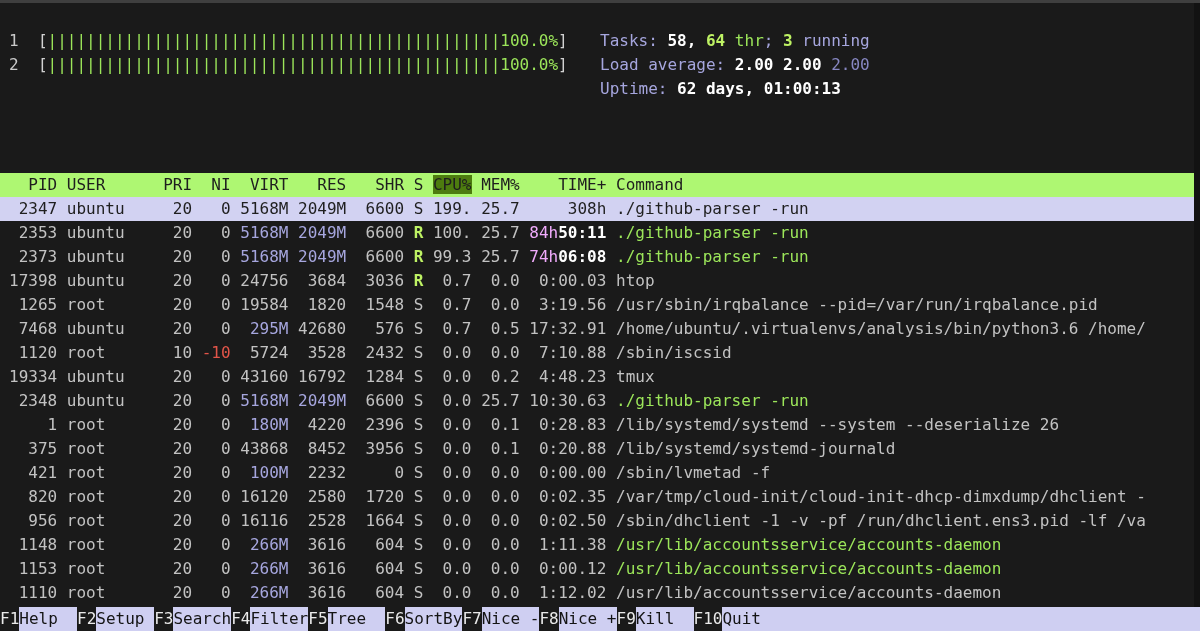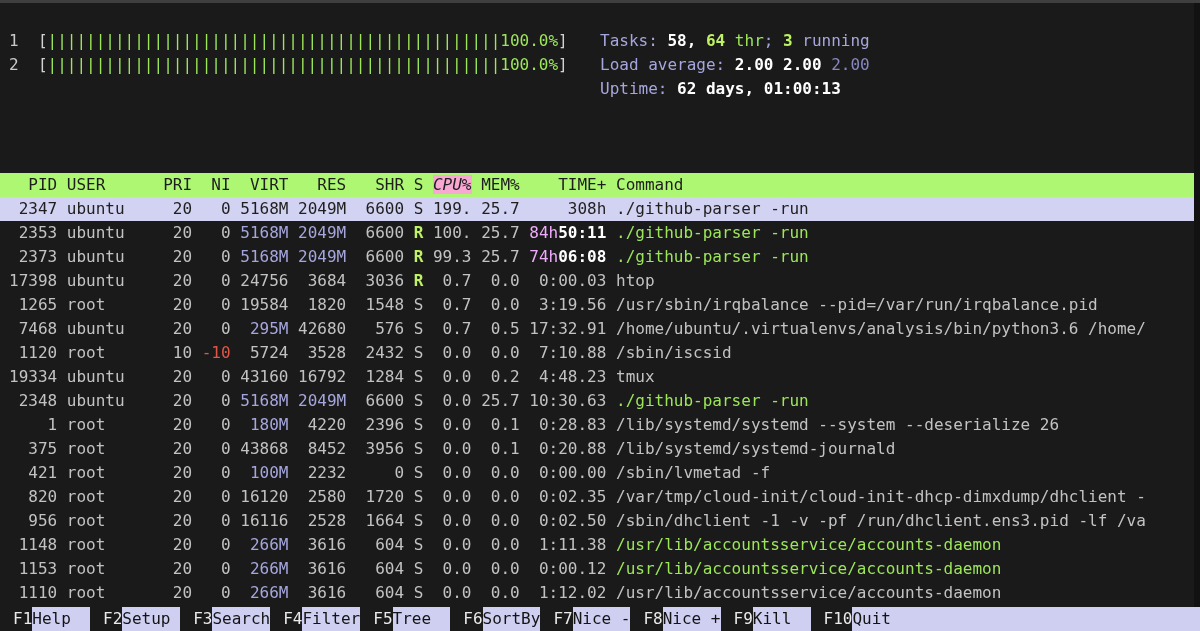--- a/index.html
+++ b/index.html
@@ -29,31 +29,31 @@
   .s-bracket{color:#d2d2d2}
   
   .top{padding:26px 0 0 9px;height:120px;box-sizing:content-box;position:relative;}
   .meter{white-space:pre;}
   .meter .mlabel{display:inline-block;width:3ch;color:#c9c9c9;}
   .tasks{position:absolute;left:600px;top:26px;white-space:pre;}
   
   .table{margin-top:24px;}
   .hdr{background:#aef772;color:#1e1e1e;width:1194px;white-space:pre;height:24px;}
   .hdr span{color:#1e1e1e;}
-  .hdr .hl-sort{background:#f9a8d4;font-style:italic;}
+  .hdr .hl-sort{background:#4d7c0f;}
   .rows .row{white-space:pre;height:24px;width:1194px;overflow:hidden;}
   .rows .row.sel{background:#d2d2f2;}
   .rows .row.sel span{color:#1f1f1f !important;font-weight:normal !important;}
   .pad9{padding-left:9px;}
   
   .fnbar{
     position:absolute;left:0;bottom:0;width:1200px;height:24px;
     white-space:pre;display:flex;background:#1a1a1a;z-index:6;
   }
-  .fnbar .fkey{color:#eaeaea;padding-left:13px;}
+  .fnbar .fkey{color:#eaeaea;}
   .fnbar .flabel{background:#cfcff2;color:#141414;display:inline-block;width:6ch;overflow:hidden;}
   .fnbar .ffill{background:#cfcff2;flex:1;}
 </style>
 </head>
 <body>
 
 <div class="term">
   <div class="topstrip"></div>
   <div class="rightstrip"></div>
 

